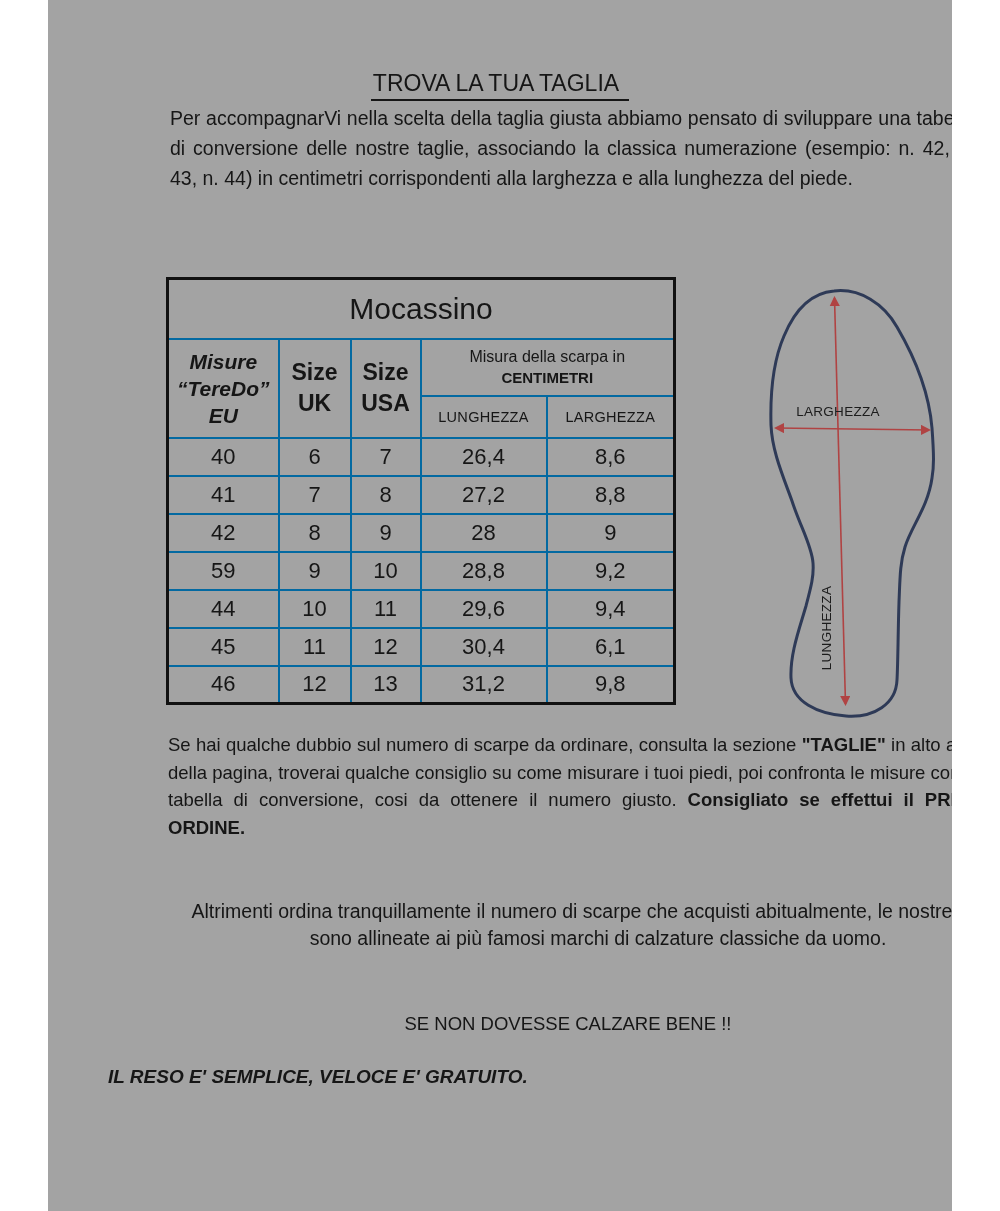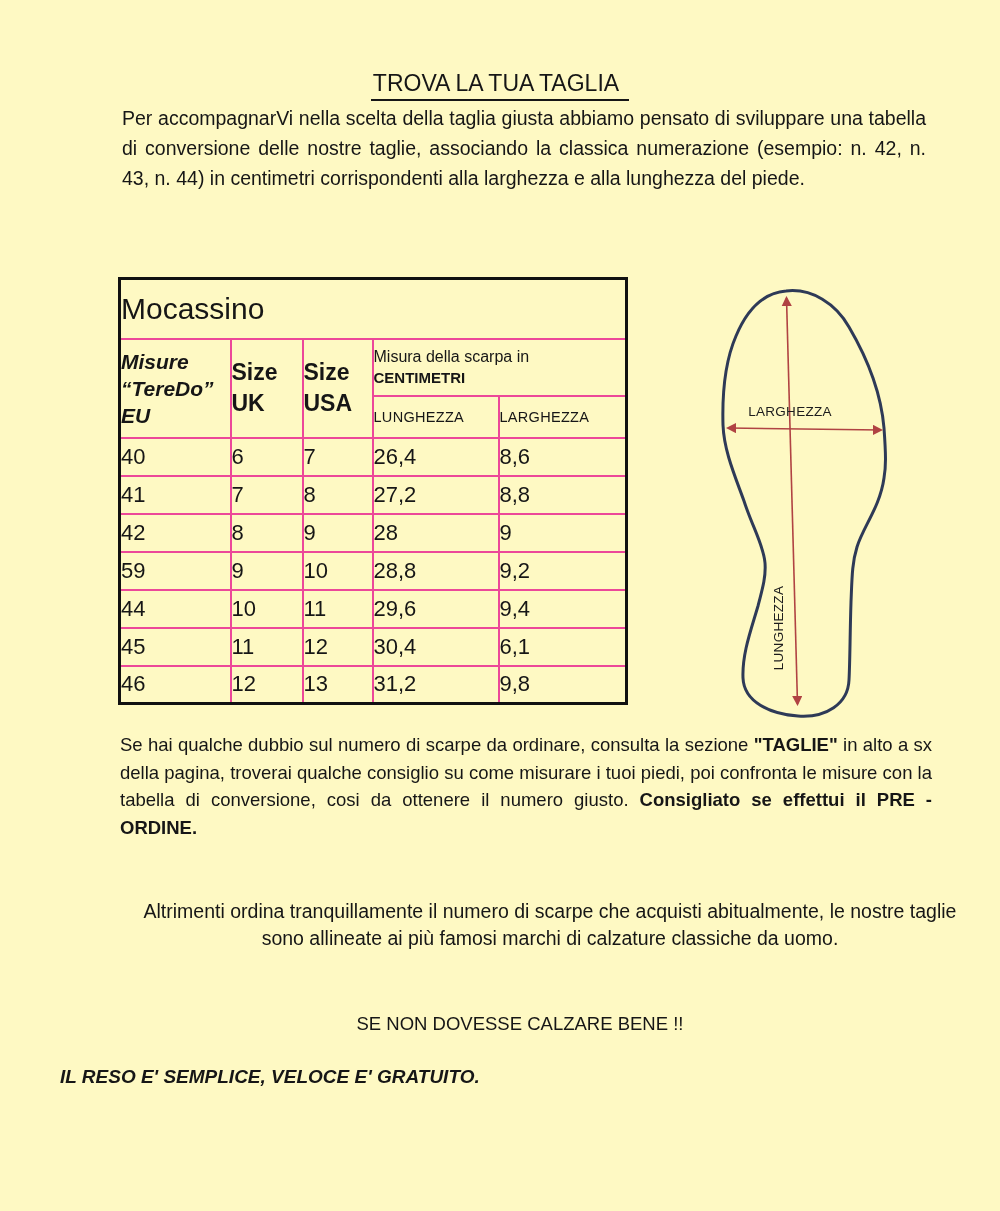--- a/index.html
+++ b/index.html
@@ -1,22 +1,22 @@
 <!DOCTYPE html>
 <html><head>
 <meta charset="utf-8">
 <style>
   * { box-sizing: border-box; }
   html, body { margin: 0; padding: 0; background: #ffffff; }
   .page {
     position: relative;
-    width: 1000px;
+    width: 904px;
     height: 1211px;
     margin: 0 auto;
-    background: #fef9c3;
+    background: #a3a3a3;
     color: #161616;
     font-family: "Liberation Sans", sans-serif;
     overflow: hidden;
   }
 
   
   .doc-title {
     position: absolute;
     top: 55px; left: 0;
     width: 100%;
@@ -43,22 +43,22 @@
 
   
   .size-table {
     position: absolute;
     top: 277px; left: 118px;
     border-collapse: collapse;
     table-layout: fixed;
     border: 3px solid #111111;
   }
   .size-table td {
-    border: 2px solid #ec4899;
-    text-align: left;
+    border: 2px solid #0369a1;
+    text-align: center;
     vertical-align: middle;
     padding: 0;
   }
   .product-cell { height: 60px; font-size: 30px; font-weight: 400; }
   .hdr-eu {
     font-weight: bold; font-style: italic;
     font-size: 21px; line-height: 27px;
     white-space: pre-line;
   }
   .hdr-size {

